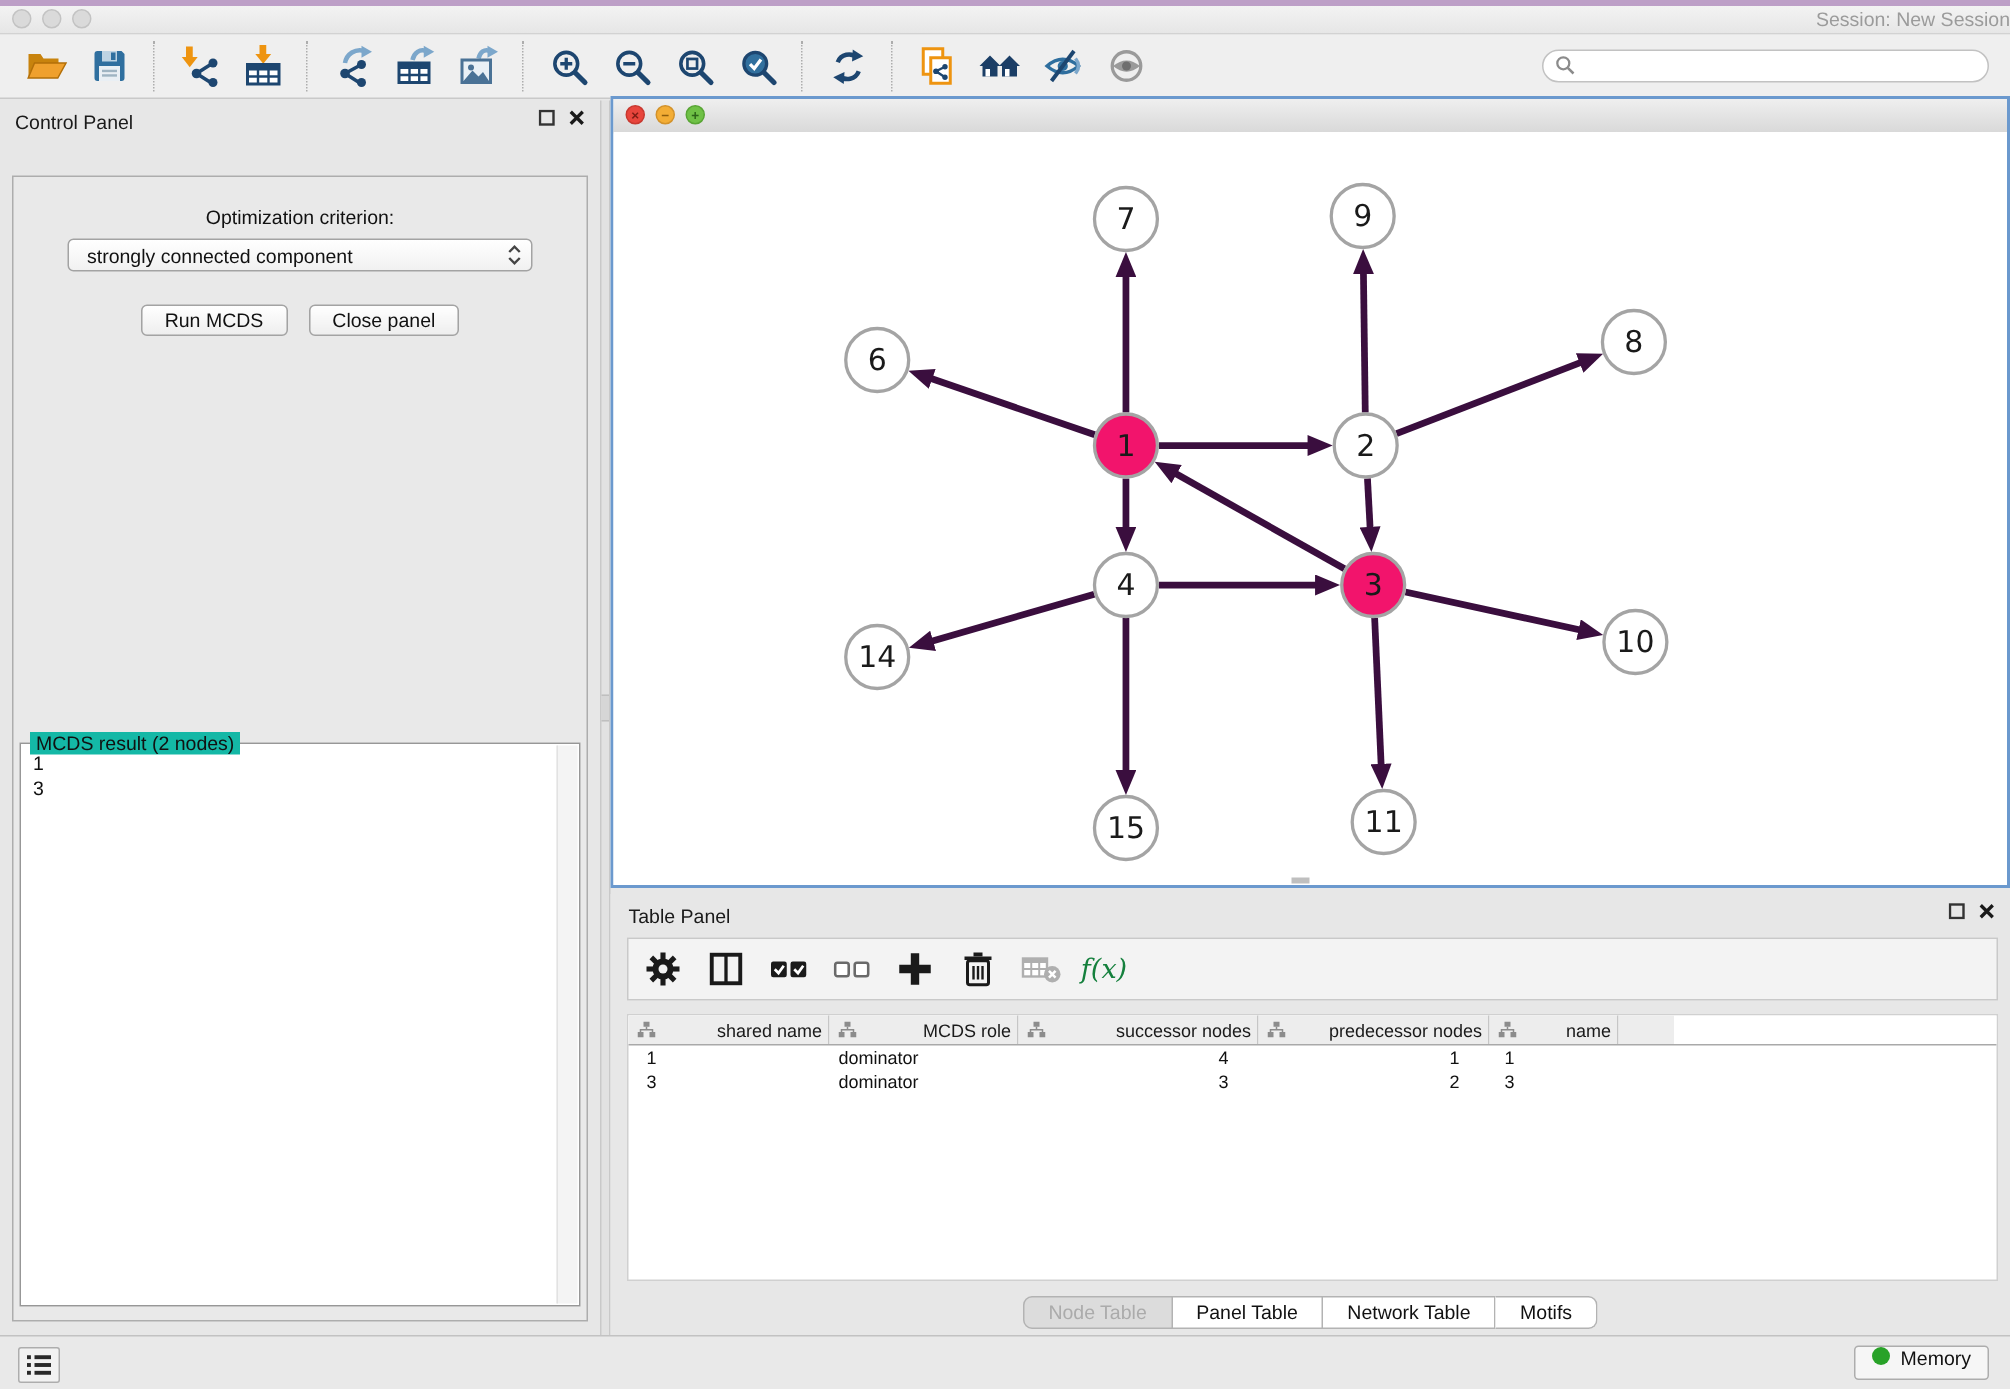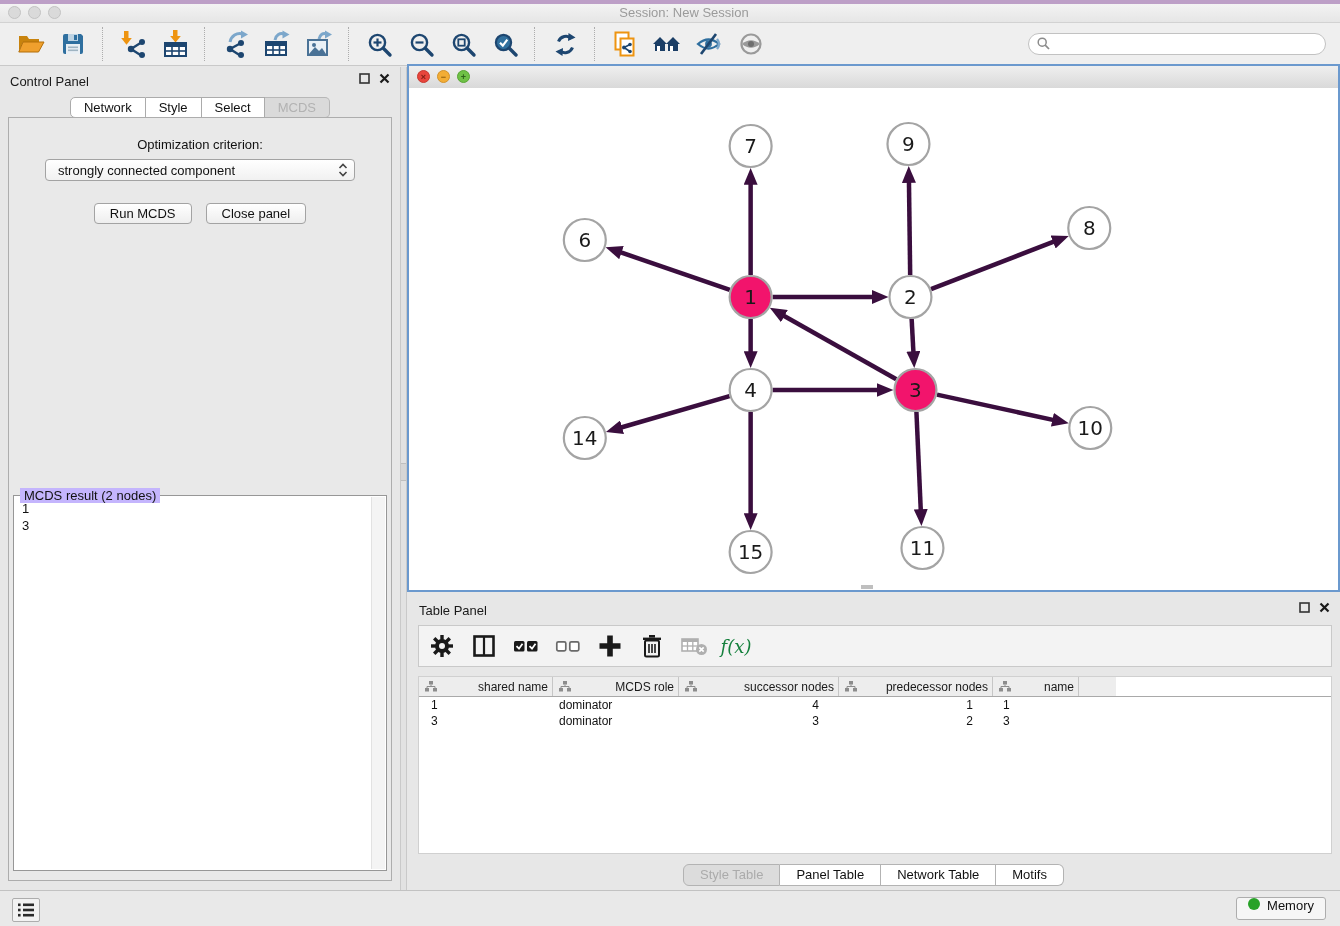--- a/index.html
+++ b/index.html
@@ -3,21 +3,21 @@
 <meta charset="utf-8">
 <style>
   html,body{margin:0;padding:0;}
   body{width:1340px;height:926px;font-family:"Liberation Sans","DejaVu Sans",sans-serif;overflow:hidden;background:#E7E7E7;}
   #app{position:relative;width:1340px;height:926px;background:#E7E7E7;}
 
   
   .macbar{position:absolute;top:0;left:0;right:0;height:18px;border-top:4px solid #BD9FC7;background:linear-gradient(#F3F3F3,#E6E6E6);border-bottom:1px solid #D2D2D2;}
   .macdots{position:absolute;left:8px;top:2px;display:flex;gap:7px;}
   .macdot{width:13px;height:13px;border-radius:50%;background:#DADADA;border:1px solid #C3C3C3;box-sizing:border-box;}
-  .mactitle{position:absolute;left:0;right:0;top:1px;text-align:center;font-size:13px;color:#9B9B9B;padding-left:28px;}
+  .mactitle{position:absolute;left:0;right:0;top:1px;text-align:right;font-size:13px;color:#9B9B9B;padding-left:28px;}
 
   
   .toolbar{position:absolute;top:23px;left:0;right:0;height:43px;background:#EFEFEF;border-bottom:1px solid #C9C9C9;display:flex;align-items:center;padding:0 10px;box-sizing:border-box;}
   .tool{width:32px;height:32px;display:flex;align-items:center;justify-content:center;margin:0 5px;cursor:default;}
   .tsep{width:1px;height:34px;border-left:1px dotted #ADADAD;margin:0 8px;}
   .searchwrap{margin-left:auto;position:relative;margin-right:4px;}
   .searchwrap input{width:262px;height:20px;border:1px solid #C2C2C2;border-radius:12px;padding:0 8px 0 26px;font-size:13px;background:#FFF;outline:none;color:#333;}
   .searchicon{position:absolute;left:9px;top:4px;}
 
   
@@ -30,21 +30,21 @@
   .cp-tab:first-child{border-left:1px solid #ABABAB;border-radius:5px 0 0 5px;}
   .cp-tab:last-child{border-radius:0 5px 5px 0;}
   .cp-tab.active{background:#DADADA;color:#B2B2B2;border-color:#B7B7B7;}
   .cp-box{position:absolute;left:8px;right:8px;top:50px;bottom:9px;border:1px solid #ADADAD;background:#E9E9E9;}
   .opt-label{position:absolute;top:19px;left:0;right:0;text-align:center;font-size:13px;color:#111;}
   .criterion-select{position:absolute;top:41px;left:36px;right:36px;height:22px;background:linear-gradient(#FFFFFF,#F1F1F1);border:1px solid #A3A3A3;border-radius:4px;display:flex;align-items:center;padding:0 6px 0 12px;font-size:13px;color:#111;box-sizing:border-box;}
   .criterion-select .sel-text{flex:1;}
   .btnrow{position:absolute;top:73px;left:0;right:0;display:flex;justify-content:center;gap:14px;}
   .pbtn{height:21px;line-height:19px;padding:0 15px;background:linear-gradient(#FFFFFF,#EEEEEE);border:1px solid #A3A3A3;border-radius:4px;font-size:13px;color:#111;cursor:default;margin-top:12px;}
   .result-group{position:absolute;left:4px;right:4px;top:377px;bottom:9px;border:1px solid #979797;background:#FFF;}
-  .result-legend{position:absolute;top:-8px;left:6px;background:#c4b5fd;padding:0 4px;font-size:13px;color:#111;}
+  .result-legend{position:absolute;top:-8px;left:6px;background:#14b8a6;padding:0 4px;font-size:13px;color:#111;}
   .result-text{position:absolute;top:4px;left:8px;right:18px;bottom:4px;font-size:13px;line-height:17px;white-space:pre;color:#111;}
   .result-scroll{position:absolute;top:1px;bottom:1px;right:1px;width:13px;background:#F4F4F4;border-left:1px solid #E2E2E2;}
 
   
   .splitter{position:absolute;left:400px;top:67px;width:7px;bottom:36px;background:#E2E2E2;border-left:1px solid #C9C9C9;border-right:1px solid #C9C9C9;box-sizing:border-box;}
   .splitter .grip{position:absolute;top:396px;left:0;right:0;height:16px;background:#D6D6D6;border-top:1px solid #BFBFBF;border-bottom:1px solid #BFBFBF;}
 
   
   .network-window{position:absolute;left:407px;top:64px;right:0;height:528px;border:2px solid #6B99CE;box-sizing:border-box;background:#FFF;}
   .nw-titlebar{position:relative;height:22px;background:linear-gradient(#EFEFEF,#D9D9D9);border-bottom:1px solid #ABABAB;}
@@ -260,26 +260,20 @@
       <span class="panel-title">Control Panel</span>
       <span class="panel-icons">
         <svg width="11" height="11" viewBox="0 0 11 11">
             <rect x="1" y="1" width="9" height="9" fill="none" stroke="#333" stroke-width="1.6"></rect>
           </svg>
         <svg width="11" height="11" viewBox="0 0 11 11">
             <path d="M1.5 1.5 L9.5 9.5 M9.5 1.5 L1.5 9.5" stroke="#1A1A1A" stroke-width="2.2"></path>
           </svg>
       </span>
     </div>
-    <div class="cp-tabs">
-        <div class="cp-tab">Network</div>
-        <div class="cp-tab">Style</div>
-        <div class="cp-tab">Select</div>
-        <div class="cp-tab active">MCDS</div>
-      </div>
     <div class="cp-box">
       <div class="opt-label">Optimization criterion:</div>
       <div class="criterion-select">
         <span class="sel-text">strongly connected component</span>
         <svg width="10" height="14" viewBox="0 0 10 14">
           <path d="M1.5 5 L5 1.5 L8.5 5" fill="none" stroke="#444" stroke-width="1.6"></path>
           <path d="M1.5 9 L5 12.5 L8.5 9" fill="none" stroke="#444" stroke-width="1.6"></path>
         </svg>
       </div>
       <div class="btnrow">
@@ -491,21 +485,21 @@
           <div class="trow">
             <div class="td" style="width: 134px; text-align: left; padding: 0px 0px 0px 12px;">3</div>
             <div class="td" style="width: 126px; text-align: left; padding: 0px 0px 0px 6px;">dominator</div>
             <div class="td" style="width: 160px; text-align: right; padding: 0px 20px 0px 0px;">3</div>
             <div class="td" style="width: 154px; text-align: right; padding: 0px 20px 0px 0px;">2</div>
             <div class="td" style="width: 86px; text-align: left; padding: 0px 0px 0px 10px;">3</div>
           </div>
         </div>
     </div>
     <div class="tp-tabs">
-        <div class="tp-tab active">Style Table</div>
+        <div class="tp-tab active">Node Table</div>
         <div class="tp-tab">Panel Table</div>
         <div class="tp-tab">Network Table</div>
         <div class="tp-tab">Motifs</div>
       </div>
   </div>
 
   <div class="statusbar">
     <div class="list-btn">
       <svg width="18" height="16" viewBox="0 0 18 16">
         <g fill="#2A2A2A">

